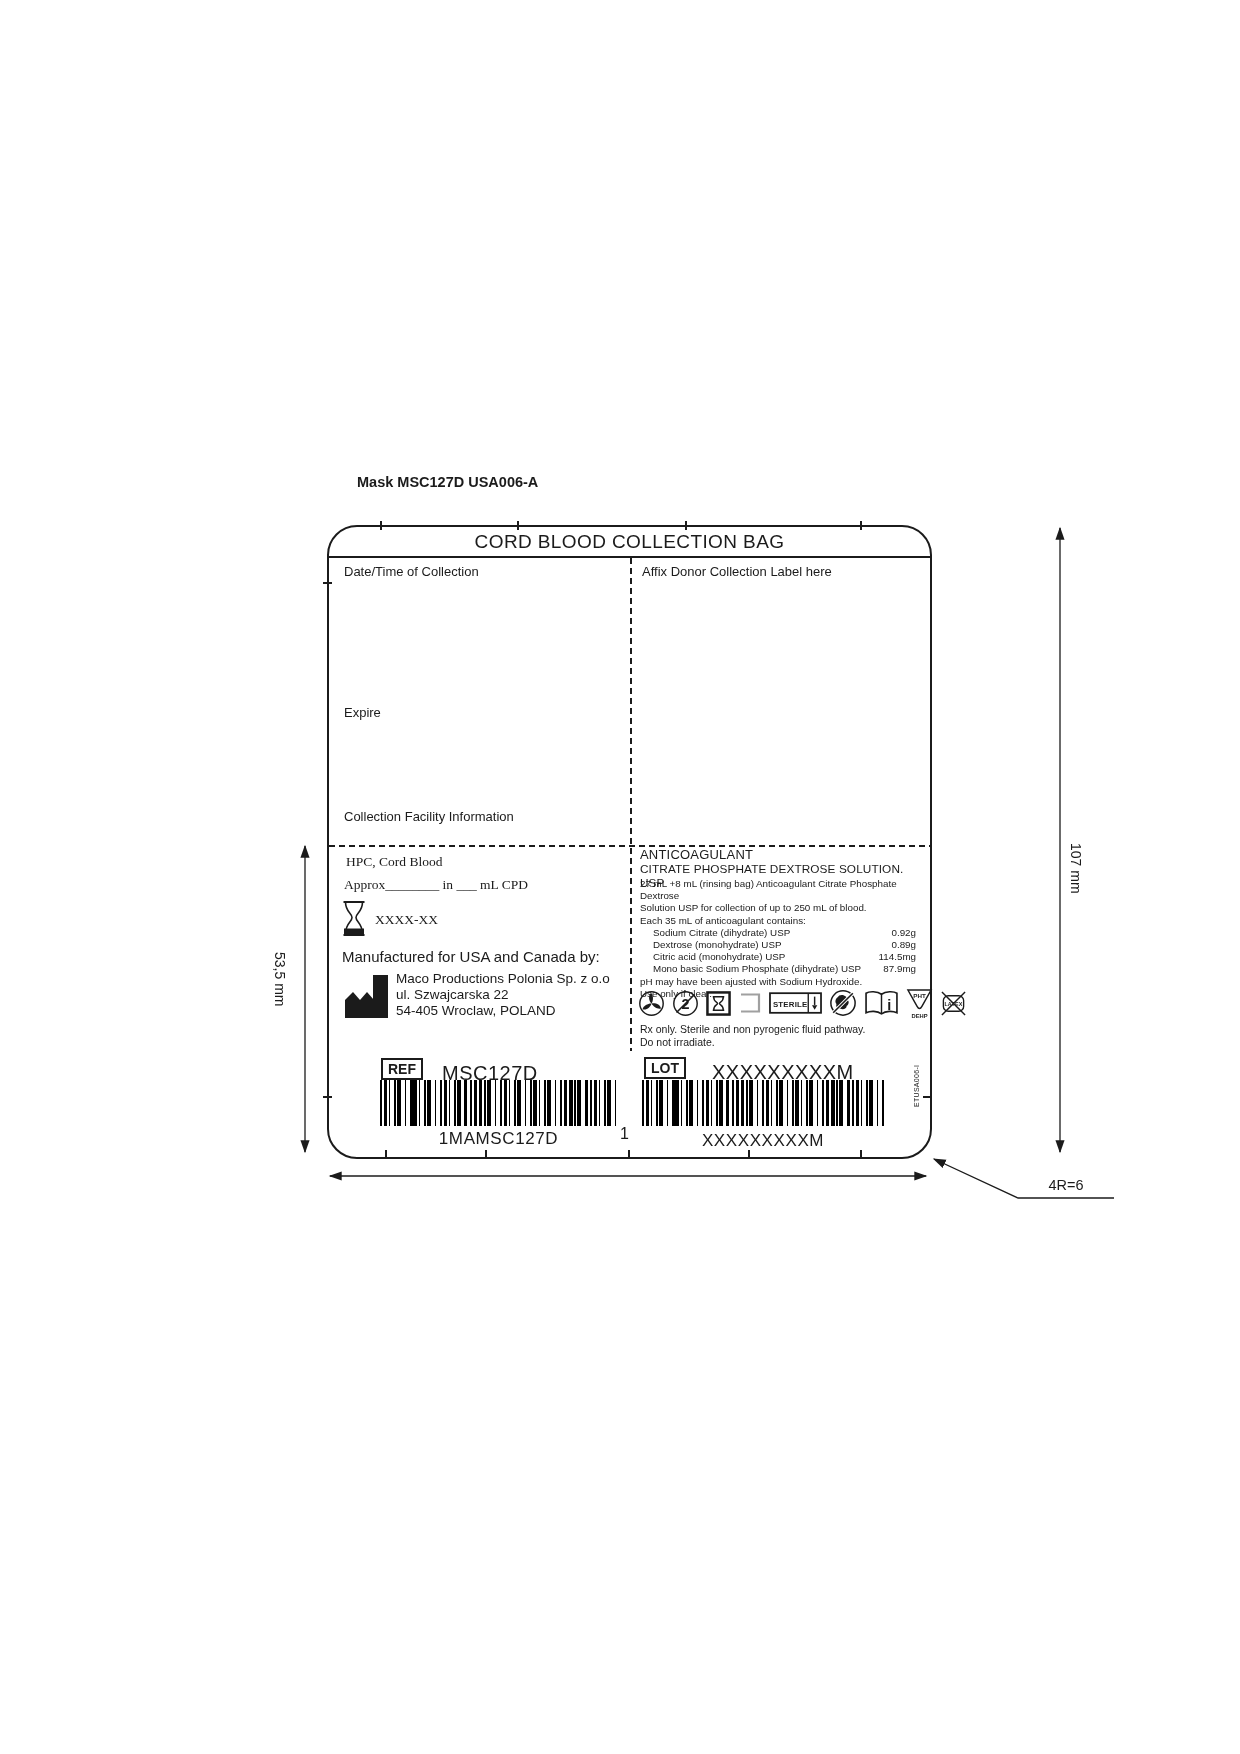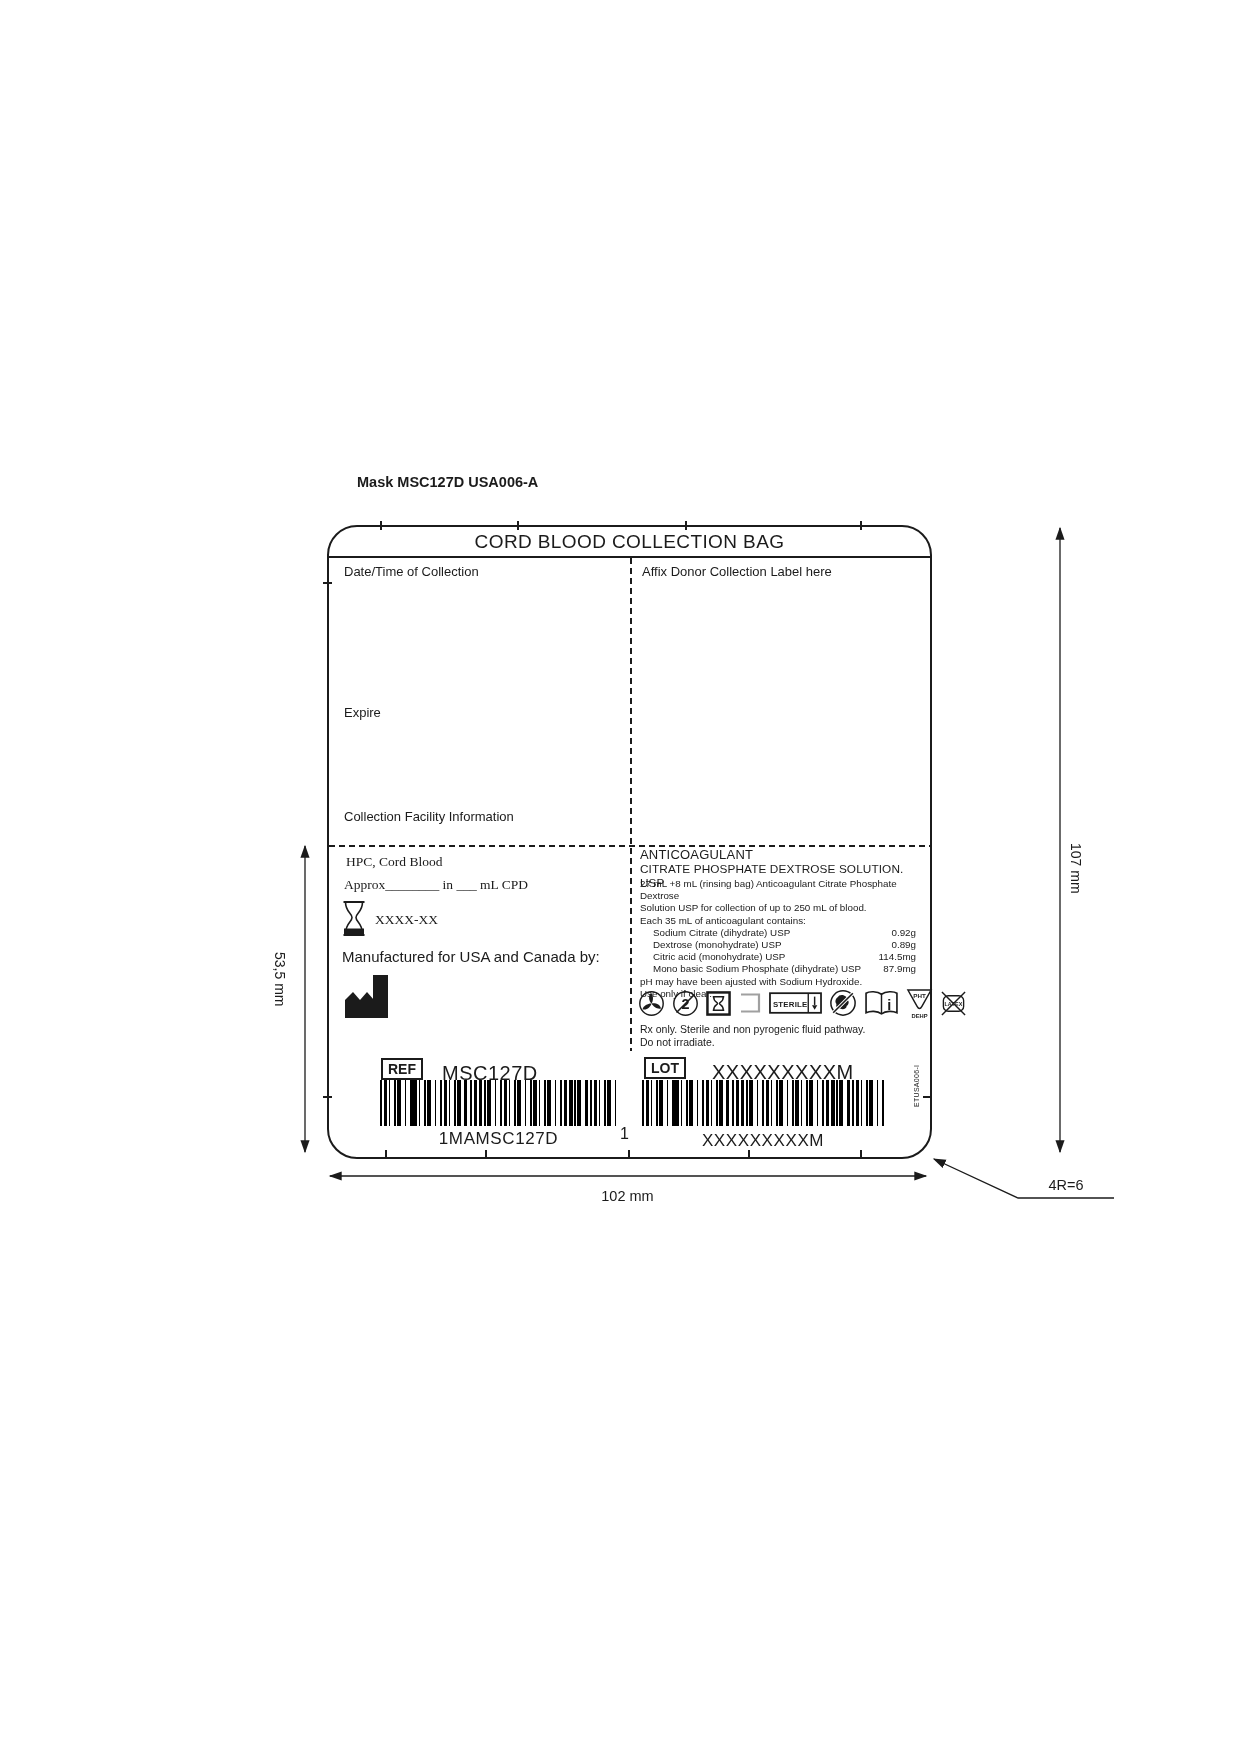--- a/index.html
+++ b/index.html
@@ -82,20 +82,25 @@
       <path d="M3 28.5 H23 V34.5 H3 Z" fill="#1b1b1b"></path>
     </svg>
     <div class="q hpc" style="left:46px;top:385px;">XXXX-XX</div>
 
     <div class="q mfg-line" style="left:13px;top:421px;">Manufactured for USA and Canada by:</div>
 
     <svg class="abs" style="left:15px;top:442px;" width="46" height="51" viewBox="0 0 46 51">
       <path d="M1 49 V31 L9 23 L16 31 L23 23 L30 31 V49 Z" fill="#1b1b1b"></path>
       <rect x="29" y="6" width="15" height="43" fill="#1b1b1b"></rect>
     </svg>
+    <div class="addr" style="left:67px;top:444px;">
+      <div>Maco Productions Polonia Sp. z o.o</div>
+      <div>ul. Szwajcarska 22</div>
+      <div>54-405 Wroclaw, POLAND</div>
+    </div>
 
     <div class="symbox" style="left:52px;top:531px;">REF</div>
     <div class="code-val" style="left:113px;top:535px;">MSC127D</div>
     <div class="barcode" style="left:51px;top:553px;width:237px;"></div>
     <div class="hrt" style="left:51px;top:602px;width:237px;">1MAMSC127D</div>
 
     <div class="pageno" style="left:291px;top:598px;">1</div>
 
     <div class="ac-h1" style="left:311px;top:320px;">ANTICOAGULANT</div>
     <div class="ac-h2" style="left:311px;top:335px;">CITRATE PHOSPHATE DEXTROSE SOLUTION. USP</div>
@@ -205,16 +210,15 @@
       </marker>
     </defs>
     <line x1="1060" y1="528" x2="1060" y2="1152" stroke="#1b1b1b" stroke-width="1.3" marker-start="url(#arr)" marker-end="url(#arr)"></line>
     <line x1="305" y1="846" x2="305" y2="1152" stroke="#1b1b1b" stroke-width="1.3" marker-start="url(#arr)" marker-end="url(#arr)"></line>
     <line x1="330" y1="1176" x2="926" y2="1176" stroke="#1b1b1b" stroke-width="1.3" marker-start="url(#arr)" marker-end="url(#arr)"></line>
     <path d="M934 1159 L1018 1198 L1114 1198" fill="none" stroke="#1b1b1b" stroke-width="1.3" marker-start="url(#arr)"></path>
   </svg>
 
   <div class="dim-vtext" style="left:1068px;top:843px;">107 mm</div>
   <div class="dim-vtext" style="left:272px;top:952px;">53,5 mm</div>
-  <div class="dim-htext" style="left:327px;top:1188px;width:601px;">102 mm</div>
   <div class="dim-htext" style="left:1018px;top:1177px;width:96px;">4R=6</div>
 
 </div>
 
 </body></html>

